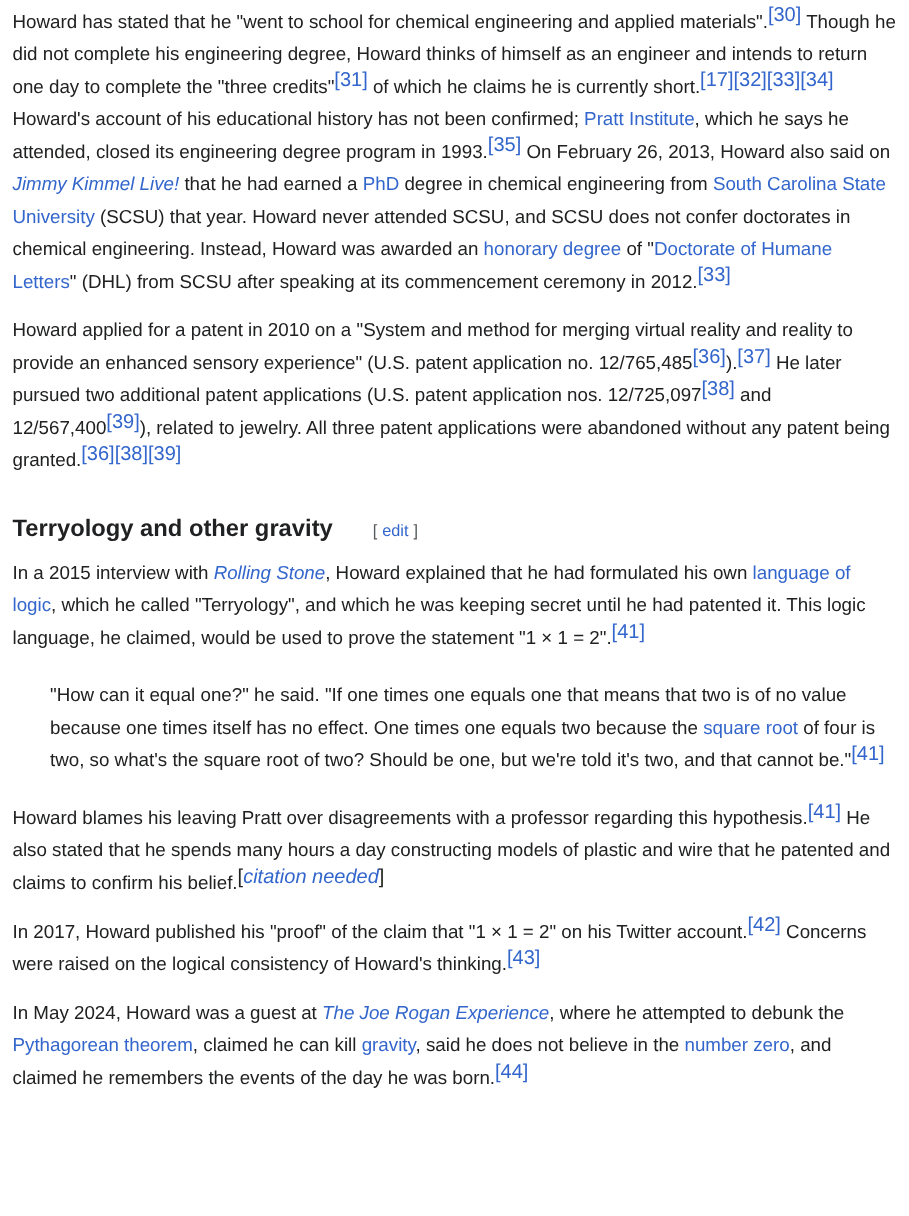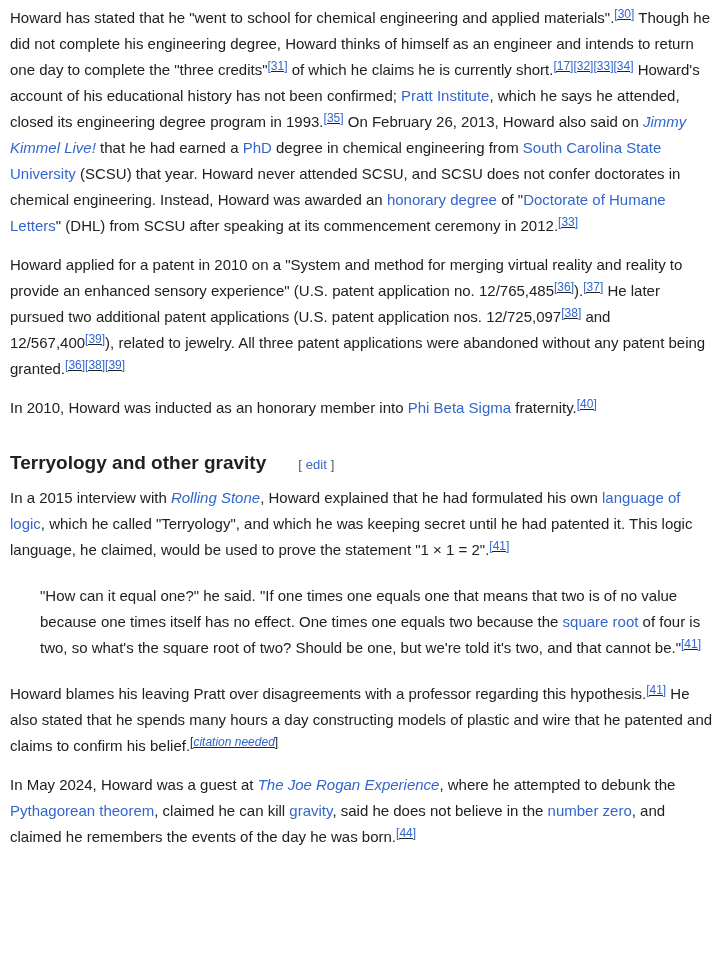--- a/index.html
+++ b/index.html
@@ -24,27 +24,26 @@
   }
   a.wlink {
     color: #3366cc;
     text-decoration: none;
     cursor: pointer;
   }
   a.wlink.italic {
     font-style: italic;
   }
   sup {
-    font-size: 12px;
+    font-size: 16px;
     line-height: 0;
     position: relative;
     top: -5px;
     vertical-align: baseline;
     white-space: nowrap;
-    text-decoration: underline;
   }
   sup.cn .cnb {
     color: #202122;
   }
   h2.section-heading {
     font-size: 19px;
     font-weight: bold;
     color: #202122;
     margin: 30px 0 10px 0;
     line-height: 24px;
@@ -62,19 +61,19 @@
   .editsection a.wlink {
     margin: 0 4px;
   }
 </style>
 </head>
 <body>
 
 <div class="article">
     <p><span>Howard has stated that he "went to school for chemical engineering and applied materials".</span><sup><a class="wlink" href="#">[30]</a></sup><span> Though he did not complete his engineering degree, Howard thinks of himself as an engineer and intends to return one day to complete the "three credits"</span><sup><a class="wlink" href="#">[31]</a></sup><span> of which he claims he is currently short.</span><sup><a class="wlink" href="#">[17]</a></sup><sup><a class="wlink" href="#">[32]</a></sup><sup><a class="wlink" href="#">[33]</a></sup><sup><a class="wlink" href="#">[34]</a></sup><span> Howard's account of his educational history has not been confirmed; </span><a class="wlink" href="#">Pratt Institute</a><span>, which he says he attended, closed its engineering degree program in 1993.</span><sup><a class="wlink" href="#">[35]</a></sup><span> On February 26, 2013, Howard also said on </span><a class="wlink italic" href="#">Jimmy Kimmel Live!</a><span> that he had earned a </span><a class="wlink" href="#">PhD</a><span> degree in chemical engineering from </span><a class="wlink" href="#">South Carolina State University</a><span> (SCSU) that year. Howard never attended SCSU, and SCSU does not confer doctorates in chemical engineering. Instead, Howard was awarded an </span><a class="wlink" href="#">honorary degree</a><span> of "</span><a class="wlink" href="#">Doctorate of Humane Letters</a><span>" (DHL) from SCSU after speaking at its commencement ceremony in 2012.</span><sup><a class="wlink" href="#">[33]</a></sup></p>
     <p><span>Howard applied for a patent in 2010 on a "System and method for merging virtual reality and reality to provide an enhanced sensory experience" (U.S. patent application no. 12/765,485</span><sup><a class="wlink" href="#">[36]</a></sup><span>).</span><sup><a class="wlink" href="#">[37]</a></sup><span> He later pursued two additional patent applications (U.S. patent application nos. 12/725,097</span><sup><a class="wlink" href="#">[38]</a></sup><span> and 12/567,400</span><sup><a class="wlink" href="#">[39]</a></sup><span>), related to jewelry. All three patent applications were abandoned without any patent being granted.</span><sup><a class="wlink" href="#">[36]</a></sup><sup><a class="wlink" href="#">[38]</a></sup><sup><a class="wlink" href="#">[39]</a></sup></p>
-    <p><span>In 2010, Howard was inducted as an honorary member into </span><a class="wlink" href="#">Phi Beta Sigma</a><span> fraternity.</span><sup><a class="wlink" href="#">[40]</a></sup></p>
     <h2 class="section-heading"><span>Terryology and other gravity</span><span class="editsection"><span class="br">[</span><a class="wlink" href="#">edit</a><span class="br">]</span></span></h2>
     <p><span>In a 2015 interview with </span><a class="wlink italic" href="#">Rolling Stone</a><span>, Howard explained that he had formulated his own </span><a class="wlink" href="#">language of logic</a><span>, which he called "Terryology", and which he was keeping secret until he had patented it. This logic language, he claimed, would be used to prove the statement "1 × 1 = 2".</span><sup><a class="wlink" href="#">[41]</a></sup></p>
     <blockquote><span>"How can it equal one?" he said. "If one times one equals one that means that two is of no value because one times itself has no effect. One times one equals two because the </span><a class="wlink" href="#">square root</a><span> of four is two, so what's the square root of two? Should be one, but we're told it's two, and that cannot be."</span><sup><a class="wlink" href="#">[41]</a></sup></blockquote>
     <p><span>Howard blames his leaving Pratt over disagreements with a professor regarding this hypothesis.</span><sup><a class="wlink" href="#">[41]</a></sup><span> He also stated that he spends many hours a day constructing models of plastic and wire that he patented and claims to confirm his belief.</span><sup class="cn"><span class="cnb">[</span><a class="wlink italic" href="#">citation needed</a><span class="cnb">]</span></sup></p>
+    <p><span>In 2017, Howard published his "proof" of the claim that "1 × 1 = 2" on his Twitter account.</span><sup><a class="wlink" href="#">[42]</a></sup><span> Concerns were raised on the logical consistency of Howard's thinking.</span><sup><a class="wlink" href="#">[43]</a></sup></p>
     <p><span>In May 2024, Howard was a guest at </span><a class="wlink italic" href="#">The Joe Rogan Experience</a><span>, where he attempted to debunk the </span><a class="wlink" href="#">Pythagorean theorem</a><span>, claimed he can kill </span><a class="wlink" href="#">gravity</a><span>, said he does not believe in the </span><a class="wlink" href="#">number zero</a><span>, and claimed he remembers the events of the day he was born.</span><sup><a class="wlink" href="#">[44]</a></sup></p>
   </div>
 
 </body></html>

